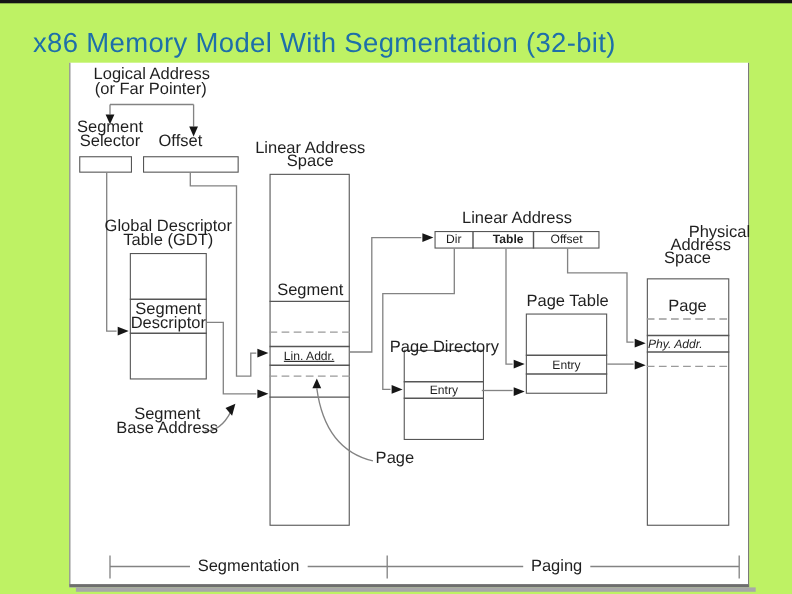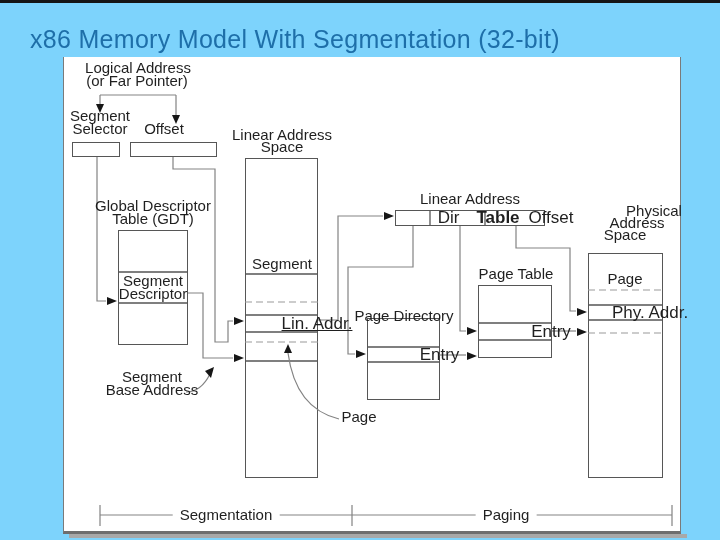--- a/index.html
+++ b/index.html
@@ -1,26 +1,26 @@
 <!DOCTYPE html>
 <html><head>
 <meta charset="utf-8">
 <style>
   html,body{margin:0;padding:0;background:#fff;}
-  #screen{position:relative;width:720px;height:540px;background:#7dd3fc;overflow:hidden;
+  #screen{position:relative;width:720px;height:540px;background:#bef264;overflow:hidden;
           font-family:"Liberation Sans","DejaVu Sans",sans-serif;color:#1f1f1f;}
   #topbar{position:absolute;left:0;top:0;width:720px;height:3px;background:#151515;}
   #title{position:absolute;left:30px;top:25px;font-size:25px;letter-spacing:0.3px;white-space:nowrap;}
   #panel{position:absolute;left:63px;top:57px;width:618px;height:477px;background:#fff;
          border-left:1px solid #7a7a7a;border-right:1px solid #7a7a7a;border-bottom:3px solid #6e6e6e;box-sizing:border-box;}
   #panel-shadow{position:absolute;left:69px;top:534px;width:618px;height:4px;background:#a8a8a8;}
   .box{position:absolute;border:1.4px solid #565656;box-sizing:border-box;background:#fff;z-index:1;}
   .lbl{position:absolute;font-size:15px;line-height:12px;white-space:nowrap;transform:translateX(-50%);z-index:3;}
   .cell{position:absolute;display:flex;align-items:center;justify-content:center;
-        font-size:17px;white-space:nowrap;z-index:3;box-sizing:border-box;margin-left:36px;}
+        font-size:11px;white-space:nowrap;z-index:3;box-sizing:border-box;}
   .bracket-lbl{background:#fff;padding:0 7px;}
   svg#wires{position:absolute;left:0;top:0;z-index:2;}
   svg#wires path{fill:none;stroke:#838383;stroke-width:1.2;}
   svg#wires path.boxline{stroke:#565656;stroke-width:1.3;}
   svg#wires path.dash{stroke:#9a9a9a;stroke-dasharray:7 4;}
   svg#wires polygon{fill:#161616;stroke:none;}
 </style>
 </head>
 <body>
 
@@ -160,17 +160,17 @@
   <div class="lbl" style="left:404px;top:300px;margin-top:10px;">Page Directory</div>
   <div class="cell" style="left:367px;top:347px;width:73px;height:15px;">Entry</div>
 
   <div class="lbl" style="left:516px;top:268px;">Page Table</div>
   <div class="cell" style="left:478px;top:323px;width:74px;height:17px;">Entry</div>
 
   <div class="lbl" style="left:654px;top:205px;">Physical</div>
   <div class="lbl" style="left:625px;top:217px;margin-left:12px;">Address</div>
   <div class="lbl" style="left:625px;top:229px;">Space</div>
   <div class="lbl" style="left:625px;top:273px;">Page</div>
-  <div class="cell" style="left:588px;top:305px;width:52px;height:15px;">Phy. Addr.</div>
+  <div class="cell" style="left:588px;top:305px;width:52px;height:15px;font-style:italic;">Phy. Addr.</div>
 
   <div class="lbl bracket-lbl" style="left:226px;top:509px;">Segmentation</div>
   <div class="lbl bracket-lbl" style="left:506px;top:509px;">Paging</div>
 </div>
 
 </body></html>

